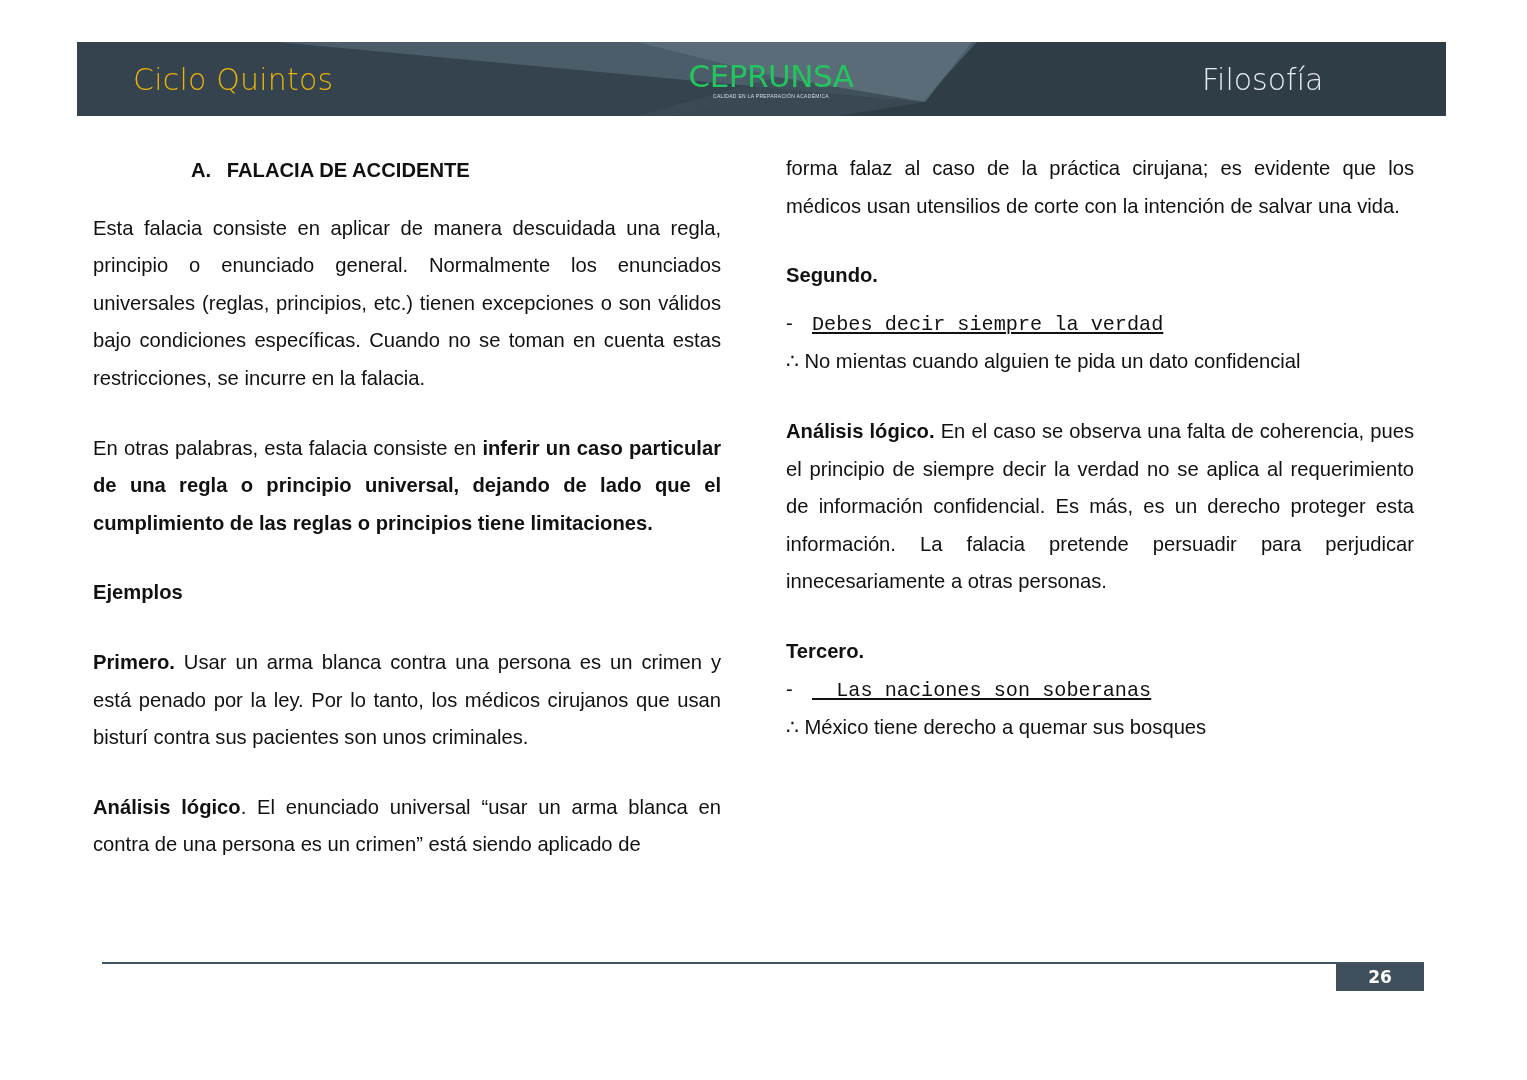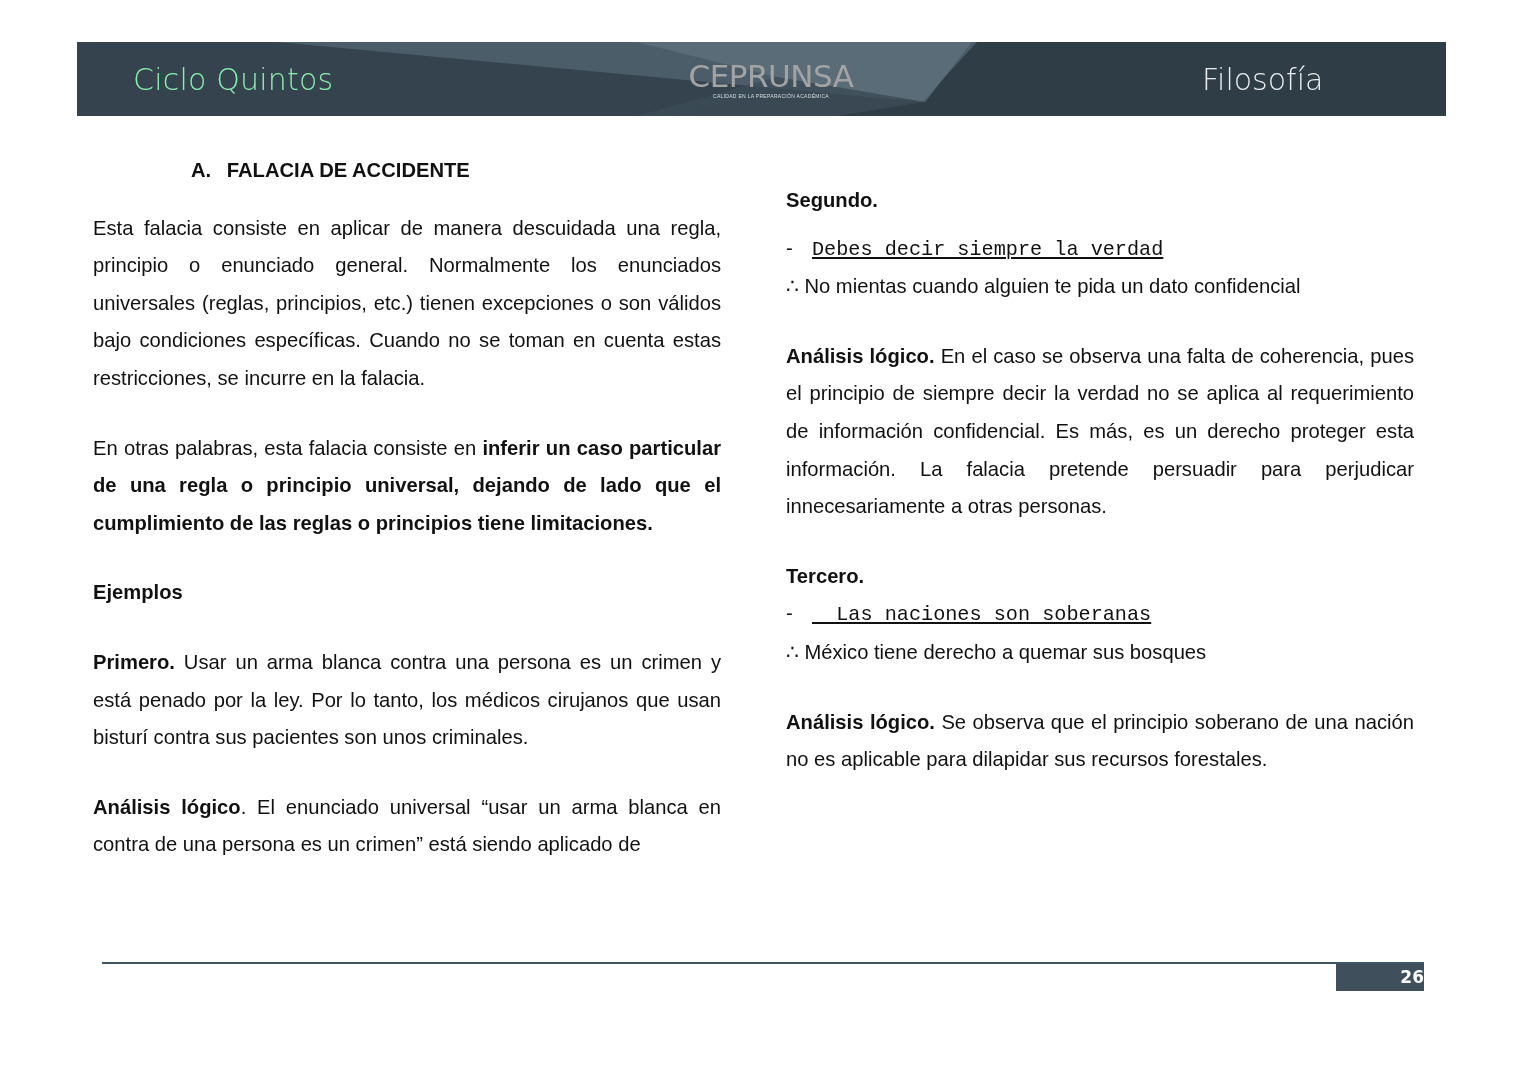--- a/index.html
+++ b/index.html
@@ -1,46 +1,46 @@
 <!DOCTYPE html>
 <html><head>
   <meta charset="utf-8">
   <style>
     html, body { margin: 0; padding: 0; background: #ffffff; }
     body { width: 1527px; height: 1080px; position: relative; overflow: hidden;
       font-family: "Liberation Sans", sans-serif; color: #111111; }
     .header { position: absolute; left: 77px; top: 42px; width: 1369px; height: 74px;
       background: #2f3d47; overflow: hidden; }
     .header svg.bg { position: absolute; left: 0; top: 0; }
-    .header-left { position: absolute; left: 56px; top: 20px; font-size: 30px; color: #86efac;
+    .header-left { position: absolute; left: 56px; top: 20px; font-size: 30px; color: #eab308;
       font-family: "DejaVu Sans", sans-serif; font-weight: 300; letter-spacing: 0.2px; }
     .header-right { position: absolute; left: 1125px; top: 20px; font-size: 30px; color: #e8ecef;
       font-family: "DejaVu Sans", sans-serif; font-weight: 300; }
     .logo { position: absolute; left: 609px; top: 18px; width: 170px; text-align: center; }
-    .logo-main { font-size: 31px; color: #a3a3a3; font-family: "DejaVu Sans", sans-serif;
+    .logo-main { font-size: 31px; color: #22c55e; font-family: "DejaVu Sans", sans-serif;
       letter-spacing: -0.5px; line-height: 32px; }
     .logo-sub { font-size: 5px; color: #d8dfe4; letter-spacing: 0.3px; margin-top: 1px; }
 
     .col { position: absolute; top: 150px; width: 628px; font-size: 20.2px; line-height: 37.6px; margin-left: 16px; }
     .col-left { left: 77px; }
     .col-right { left: 770px; }
     p { margin: 0; text-align: justify; }
     .gap { height: 32px; }
     .gap-sm { height: 16px; }
     .heading { font-weight: bold; padding-left: 98px; margin-top: 2px; margin-bottom: 20px; }
     .heading .num { margin-right: 10px; }
     b { font-weight: bold; }
     .line { white-space: nowrap; }
     .dash { display: inline-block; width: 26px; }
     .u { text-decoration: underline; font-family: Liberation Mono, monospace; }
 
     .footer-line { position: absolute; left: 102px; top: 962px; width: 1322px; height: 2px;
       background: #3f5563; }
     .page-num { position: absolute; left: 1336px; top: 964px; width: 88px; height: 27px;
-      background: #3f505c; color: #ffffff; font-weight: bold; font-size: 17px; text-align: right;
+      background: #3f505c; color: #ffffff; font-weight: bold; font-size: 17px; text-align: center;
       line-height: 27px; font-family: "DejaVu Sans", sans-serif; }
   </style>
 </head>
 <body>
 
 <div class="header">
   <svg class="bg" width="1369" height="74">
     <polygon points="0,0 900,0 600,74 0,74" fill="#34434d"></polygon>
     <polygon points="200,0 900,0 845,60 " fill="#4f626e" opacity="0.85"></polygon>
     <polygon points="560,0 895,0 848,60 700,35" fill="#5d707b" opacity="0.8"></polygon>
@@ -64,29 +64,29 @@
   <p><span>En otras palabras, esta falacia consiste en </span><b>inferir un caso particular de una regla o principio universal, dejando de lado que el cumplimiento de las reglas o principios tiene limitaciones.</b></p>
   <div class="gap"></div>
   <p><b>Ejemplos</b></p>
   <div class="gap"></div>
   <p><b>Primero.</b><span> Usar un arma blanca contra una persona es un crimen y está penado por la ley. Por lo tanto, los médicos cirujanos que usan bisturí contra sus pacientes son unos criminales.</span></p>
   <div class="gap"></div>
   <p><b>Análisis lógico</b><span>. El enunciado universal “usar un arma blanca en contra de una persona es un crimen” está siendo aplicado de</span></p>
 </div>
 
 <div class="col col-right">
+  <p>forma falaz al caso de la práctica cirujana; es evidente que los médicos usan utensilios de corte con la intención de salvar una vida.</p>
   <div class="gap"></div>
   <p><b>Segundo.</b></p>
   <div class="gap-sm" style="height:10px"></div>
   <div class="line"><span class="dash">-</span><span class="u">Debes decir siempre la verdad</span></div>
   <div class="line">∴ No mientas cuando alguien te pida un dato confidencial</div>
   <div class="gap"></div>
   <p><b>Análisis lógico.</b><span> En el caso se observa una falta de coherencia, pues el principio de siempre decir la verdad no se aplica al requerimiento de información confidencial. Es más, es un derecho proteger esta información. La falacia pretende persuadir para perjudicar innecesariamente a otras personas.</span></p>
   <div class="gap"></div>
   <p><b>Tercero.</b></p>
   <div class="line"><span class="dash">-</span><span class="u" style="white-space:pre">  Las naciones son soberanas</span></div>
   <div class="line">∴ México tiene derecho a quemar sus bosques</div>
   <div class="gap"></div>
-  <p><b>Análisis lógico.</b><span> Se observa que el principio soberano de una nación no es aplicable para dilapidar sus recursos forestales.</span></p>
 </div>
 
 <div class="footer-line"></div>
 <div class="page-num">26</div>
 
 </body></html>

